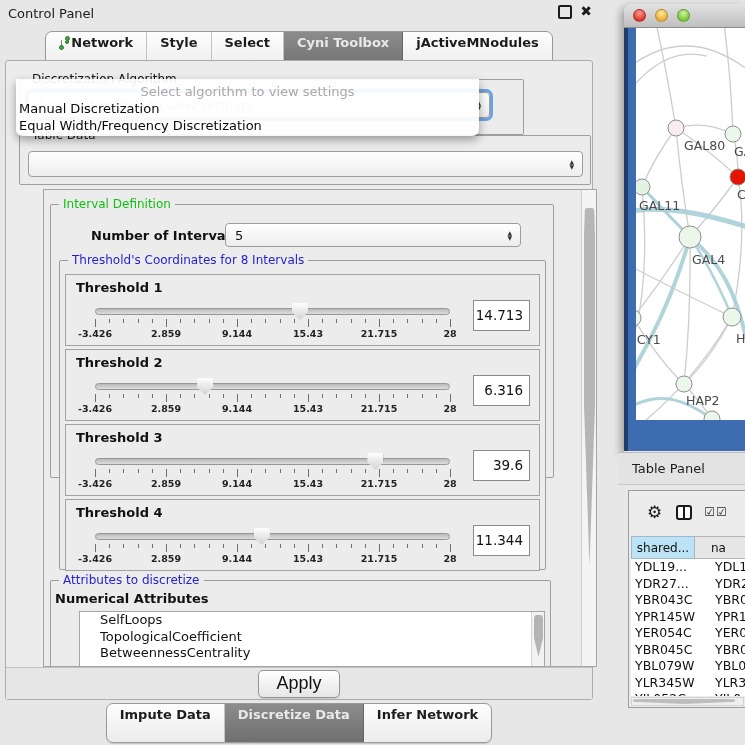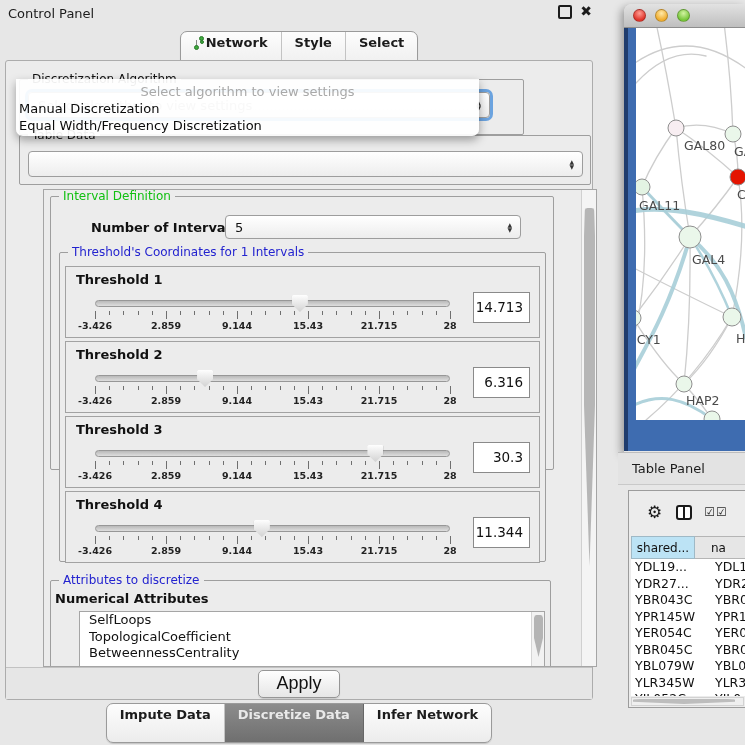--- a/index.html
+++ b/index.html
@@ -53,21 +53,21 @@
   .popup-item.bold { font-weight:normal; }
 
   #tabledata-group { left:13px; top:74px; width:572px; height:50px; }
   #tabledata-combo { position:absolute; left:8px; top:15px; width:555px; height:26px; }
 
   #scrollarea { position:absolute; left:37px; top:128px; width:554px; height:478px;
     border:1px solid #a5a5a5; background:#ececec; overflow:hidden; }
   #cp-vscroll { position:absolute; right:0; top:0; width:15px; height:476px; background:#f4f4f4; border-left:1px solid #d0d0d0; }
   #cp-vscroll .thumb { position:absolute; left:2px; top:18px; width:11px; height:358px; background:#b6b6b6; border-radius:6px; }
 
-  #interval-group { left:6px; top:6px; width:504px; height:274px; }
+  #interval-group { left:6px; top:14px; width:504px; height:274px; }
   #intervals-row { position:absolute; left:0; top:18px; width:100%; height:26px; }
   #intervals-label { position:absolute; left:40px; top:5px; font-size:13px; font-weight:bold; color:#111; }
   #intervals-combo { position:absolute; left:174px; top:0; width:296px; height:24px; }
 
   #thresh-group { left:8px; top:55px; width:487px; height:310px; }
   .tbox { position:relative; margin:0 0 3px 5px; width:475px; height:72px; background:#ececec;
     border:1px solid #a2a2a2; }
   .tbox:first-of-type { margin-top:13px; }
   .tlabel { position:absolute; left:10px; top:5px; font-size:13px; font-weight:bold; color:#111; }
   .slider { position:absolute; left:29px; top:30px; width:355px; height:40px; }
@@ -82,21 +82,21 @@
   .axis { position:absolute; left:0; top:23px; width:100%; height:12px; }
   .axis span { position:absolute; transform:translateX(-50%); font-size:9.5px; font-weight:bold; color:#222; white-space:nowrap; }
   .tval { position:absolute; right:9px; top:25px; width:57px; height:31px; background:#fff;
     border:1px solid #8a8a8a; font-size:13.5px; color:#111; text-align:right;
     line-height:29px; padding-right:6px; }
 
   #attr-group { left:6px; top:390px; width:501px; height:150px; }
   #attr-subtitle { position:absolute; left:4px; top:10px; font-size:13px; font-weight:bold; color:#111; }
   #attr-list { position:absolute; left:28px; top:30px; width:466px; height:118px;
     background:#fff; border:1px solid #a5a5a5; overflow:hidden; }
-  .attr-item { font-size:13px; color:#111; padding-left:9px; line-height:16.5px; }
+  .attr-item { font-size:13px; color:#111; padding-left:20px; line-height:16.5px; }
   #attr-vscroll { position:absolute; right:0; top:0; width:13px; height:100%; background:#f2f2f2; border-left:1px solid #d5d5d5; }
   #attr-vscroll .thumb { position:absolute; left:2px; top:3px; width:9px; height:42px; background:#b4b4b4; border-radius:5px; }
 
   #apply-row { position:absolute; left:0; top:606px; width:586px; height:32px;
     background:#e6e6e6; border-top:1px solid #c2c2c2; display:flex; justify-content:center; align-items:center; }
   #apply-btn { background:linear-gradient(#fefefe,#e6e6e6); border:1px solid #969696; border-radius:5px;
     font-size:18px; color:#111; padding:2px 17px 3px; box-shadow:0 1px 1px rgba(0,0,0,.12); }
 
   #cp-bottom-tabs { position:absolute; top:703px; left:0; width:598px; text-align:center; }
 
@@ -158,20 +158,26 @@
             <i></i>
           </span>
           <span>Network</span>
         </span>
         <span class="seg">
           <span>Style</span>
         </span>
         <span class="seg">
           <span>Select</span>
         </span>
+        <span class="seg selected">
+          <span>Cyni Toolbox</span>
+        </span>
+        <span class="seg">
+          <span>jActiveMNodules</span>
+        </span>
       </span>
   </div>
 
   <div id="cp-content">
 
     <div class="group" id="algo-group">
       <span class="legend">Discretization Algorithm</span>
       <div class="combo focused" id="algo-combo">
         <span class="ph">Select algorithm to view settings</span>
         <span class="arrows">
@@ -206,21 +212,21 @@
           <span id="intervals-label">Number of Intervals</span>
           <div class="combo" id="intervals-combo">
             <span>5</span>
             <span class="arrows">
                 <span>▲</span>
                 <span>▼</span>
               </span>
           </div>
         </div>
         <div class="group" id="thresh-group">
-          <span class="legend blue">Threshold's Coordinates for 1 Intervals</span>
+          <span class="legend blue">Threshold's Coordinates for 8 Intervals</span>
           <div id="thresh-boxes">
               <div class="tbox">
                 <div class="tlabel">Threshold 1</div>
                 <div class="slider">
                   <div class="track"></div>
                   <div class="ticks">
                     <div class="tick" style="left: 0%; height: 8px;"></div>
                     <div class="tick" style="left: 4%; height: 4px;"></div>
                     <div class="tick" style="left: 8%; height: 4px;"></div>
                     <div class="tick" style="left: 12%; height: 4px;"></div>
@@ -338,21 +344,21 @@
                   <div class="axis">
                     <span style="left: 0%;">-3.426</span>
                     <span style="left: 20%;">2.859</span>
                     <span style="left: 40%;">9.144</span>
                     <span style="left: 60%;">15.43</span>
                     <span style="left: 80%;">21.715</span>
                     <span style="left: 100%;">28</span>
                   </div>
                   <div class="thumb" style="left: calc(78.9983% - 8px);"></div>
                 </div>
-                <div class="tval">30.3</div>
+                <div class="tval">39.6</div>
               </div>
               <div class="tbox">
                 <div class="tlabel">Threshold 4</div>
                 <div class="slider">
                   <div class="track"></div>
                   <div class="ticks">
                     <div class="tick" style="left: 0%; height: 8px;"></div>
                     <div class="tick" style="left: 4%; height: 4px;"></div>
                     <div class="tick" style="left: 8%; height: 4px;"></div>
                     <div class="tick" style="left: 12%; height: 4px;"></div>

